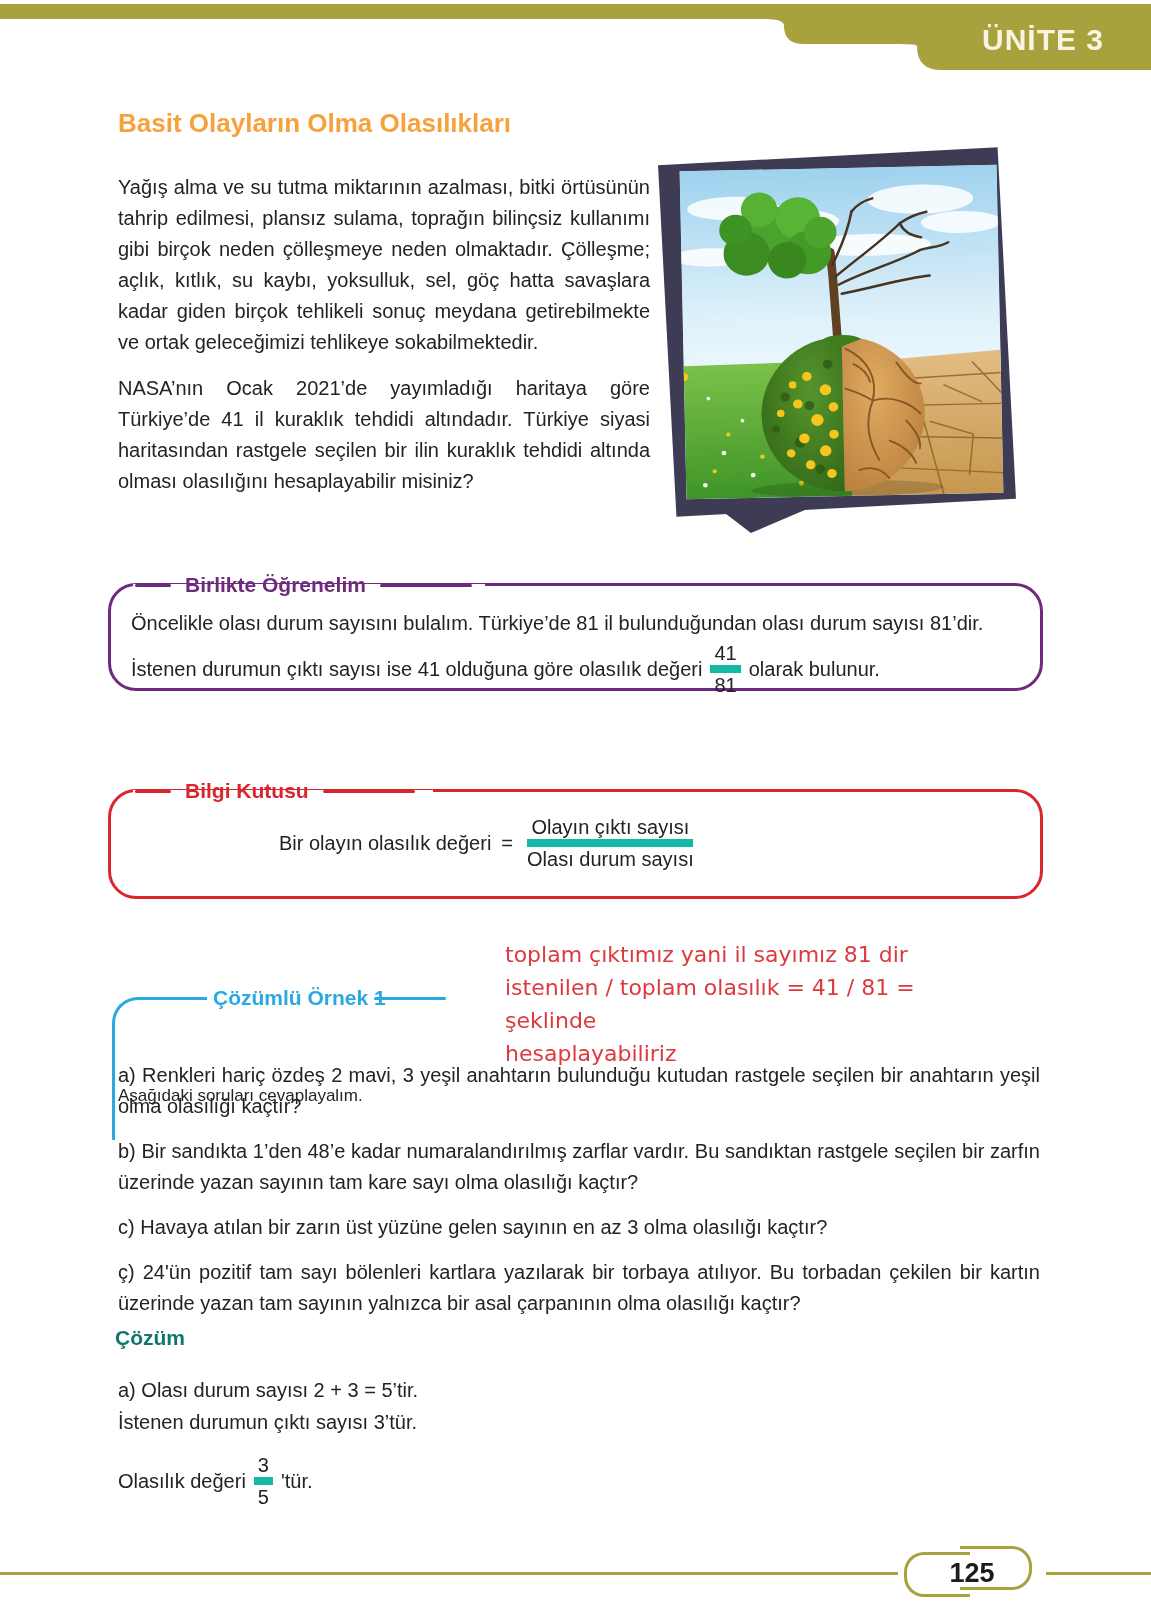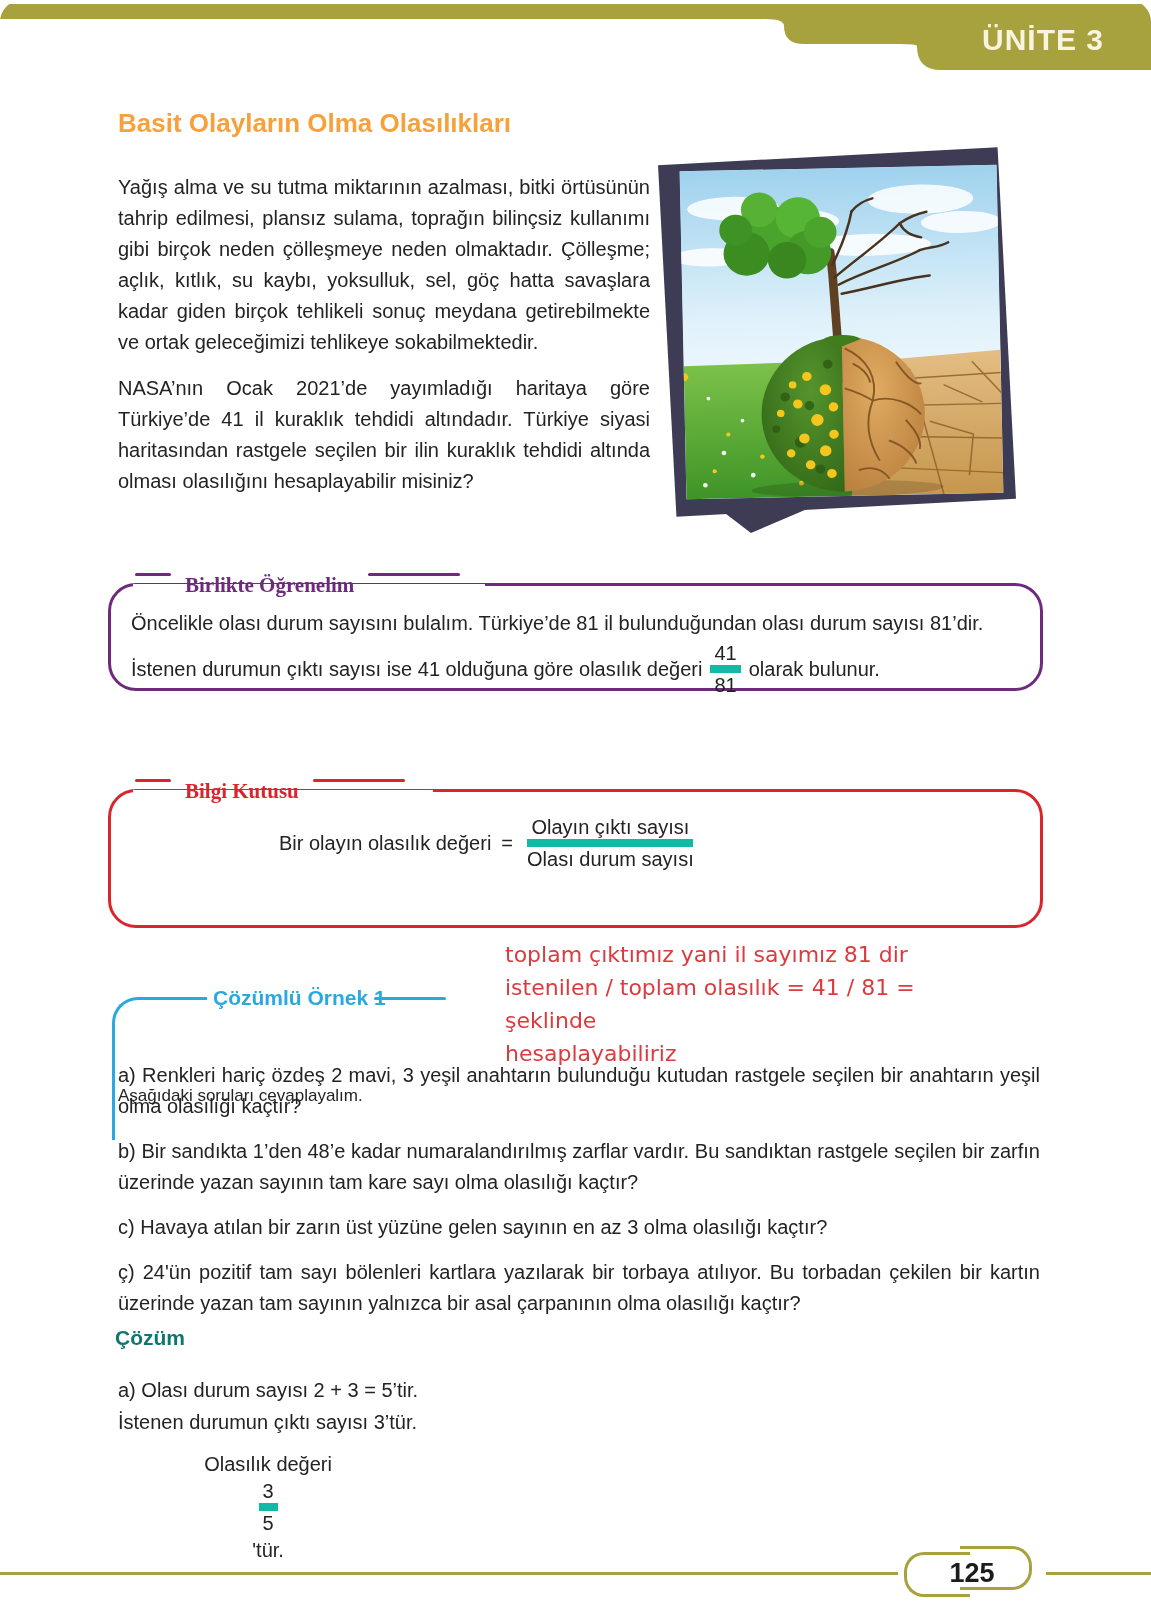--- a/index.html
+++ b/index.html
@@ -1,17 +1,17 @@
 <!DOCTYPE html>
 <html lang="tr"><head>
 <meta charset="utf-8">
 <style>
   html,body{margin:0;padding:0;background:#ffffff;}
   .page{position:relative;width:1151px;height:1624px;background:#ffffff;overflow:hidden;
-        font-family:"Liberation Sans", sans-serif;color:#232323;border-radius:22px;}
+        font-family:"Liberation Sans", sans-serif;color:#232323;}
 
   
   .header-svg{position:absolute;left:0;top:0;}
   .unit-tab-label{position:absolute;left:917px;top:14px;width:234px;height:52px;
     display:flex;align-items:center;justify-content:center;padding-left:18px;box-sizing:border-box;
     color:#f8f4df;font-size:30px;font-weight:bold;letter-spacing:1px;}
 
   
   .sec-title{position:absolute;left:118px;top:108px;font-size:26px;font-weight:bold;color:#f6a13c;}
 
@@ -24,29 +24,29 @@
   .photo-back{position:absolute;left:14px;top:10px;right:6px;bottom:28px;background:#3e3c54;transform:rotate(-3deg);}
   .photo-spike{position:absolute;left:46px;bottom:4px;width:160px;height:42px;background:#3e3c54;
     clip-path:polygon(0 0,100% 0,32% 100%);transform:rotate(-2deg);}
   .photo{position:absolute;left:30px;top:22px;right:13px;bottom:40px;transform:rotate(-1.2deg);
     overflow:hidden;background:#cfe9f5;}
   .photo svg{display:block;width:100%;height:100%;}
 
   
   .fbox{position:absolute;left:108px;width:935px;box-sizing:border-box;border:3px solid;border-radius:28px;background:#fff;}
   .fbox .erase{position:absolute;left:22px;top:-2px;height:6px;background:#ffffff;}
-  .fbox .boxlabel{position:absolute;top:-13px;left:24px;display:flex;align-items:flex-start;font-family:Liberation Serif, serif;}
+  .fbox .boxlabel{position:absolute;top:-13px;left:24px;display:flex;align-items:center;}
   .boxlabel .dash{height:3px;border-radius:2px;}
   .boxlabel .lbl{font-weight:bold;font-size:21px;padding:0 14px;white-space:nowrap;background:transparent;}
   .fbox .content{padding:22px 20px 14px 20px;font-size:20px;line-height:30px;}
 
   .box-birlikte{top:583px;height:108px;border-color:#6e2a7d;}
   .box-birlikte .boxlabel .lbl{color:#6e2a7d;}
   .box-birlikte .boxlabel .dash{background:#6e2a7d;}
-  .box-bilgi{top:789px;height:139px;border-color:#d9262e;}
+  .box-bilgi{top:789px;height:110px;border-color:#d9262e;}
   .box-bilgi .boxlabel .lbl{color:#d9262e;}
   .box-bilgi .boxlabel .dash{background:#d9262e;}
 
   .jline{text-align:justify;}
   .inline-row{display:flex;align-items:center;margin-top:4px;}
   .frac{display:inline-flex;flex-direction:column;align-items:center;line-height:1.1;margin:0 8px;}
   .frac .num{border-bottom:8px solid #14b8a6;padding:0 4px 1px 4px;}
   .frac .den{padding-top:1px;}
 
   .formula-row{display:flex;align-items:center;margin:2px 0 0 148px;font-size:20px;}
@@ -60,21 +60,21 @@
   .example-bracket{position:absolute;left:112px;top:997px;width:92px;height:140px;
     border-left:3px solid #2aa9e0;border-top:3px solid #2aa9e0;border-top-left-radius:26px;}
   .example-label{position:absolute;left:213px;top:986px;font-size:21px;font-weight:bold;color:#2aa9e0;white-space:nowrap;}
   .example-dash{position:absolute;left:374px;top:997px;width:72px;height:3px;background:#2aa9e0;border-radius:2px;}
   .example-intro{position:absolute;left:118px;top:1086px;font-size:17px;font-weight:normal;}
   .questions{position:absolute;left:118px;top:1060px;width:922px;font-size:20px;line-height:31px;}
   .questions p{margin:0 0 14px 0;text-align:justify;}
 
   .solution-label{position:absolute;left:115px;top:1326px;font-size:21px;font-weight:bold;color:#0f766e;}
   .solution{position:absolute;left:118px;top:1374px;font-size:20px;line-height:32px;}
-  .solution .inline-row{margin-top:10px;flex-direction:column;}
+  .solution .inline-row{margin-top:16px;}
 
   
   .footer-line{position:absolute;left:0;top:1572px;width:1151px;height:3px;background:#a7a13e;}
   .page-badge{position:absolute;left:898px;top:1542px;width:148px;height:62px;background:#ffffff;}
   .bracket-l{position:absolute;left:6px;top:10px;width:66px;height:45px;box-sizing:border-box;
     border:3px solid #a7a13e;border-right:none;border-radius:20px 0 0 20px;}
   .bracket-r{position:absolute;left:62px;top:4px;width:72px;height:44px;box-sizing:border-box;
     border:3px solid #a7a13e;border-left:none;border-radius:0 20px 20px 0;}
   .page-num{position:absolute;left:0;top:0;width:100%;height:100%;display:flex;align-items:center;justify-content:center;
     font-size:27px;font-weight:bold;color:#1c1c1c;}

